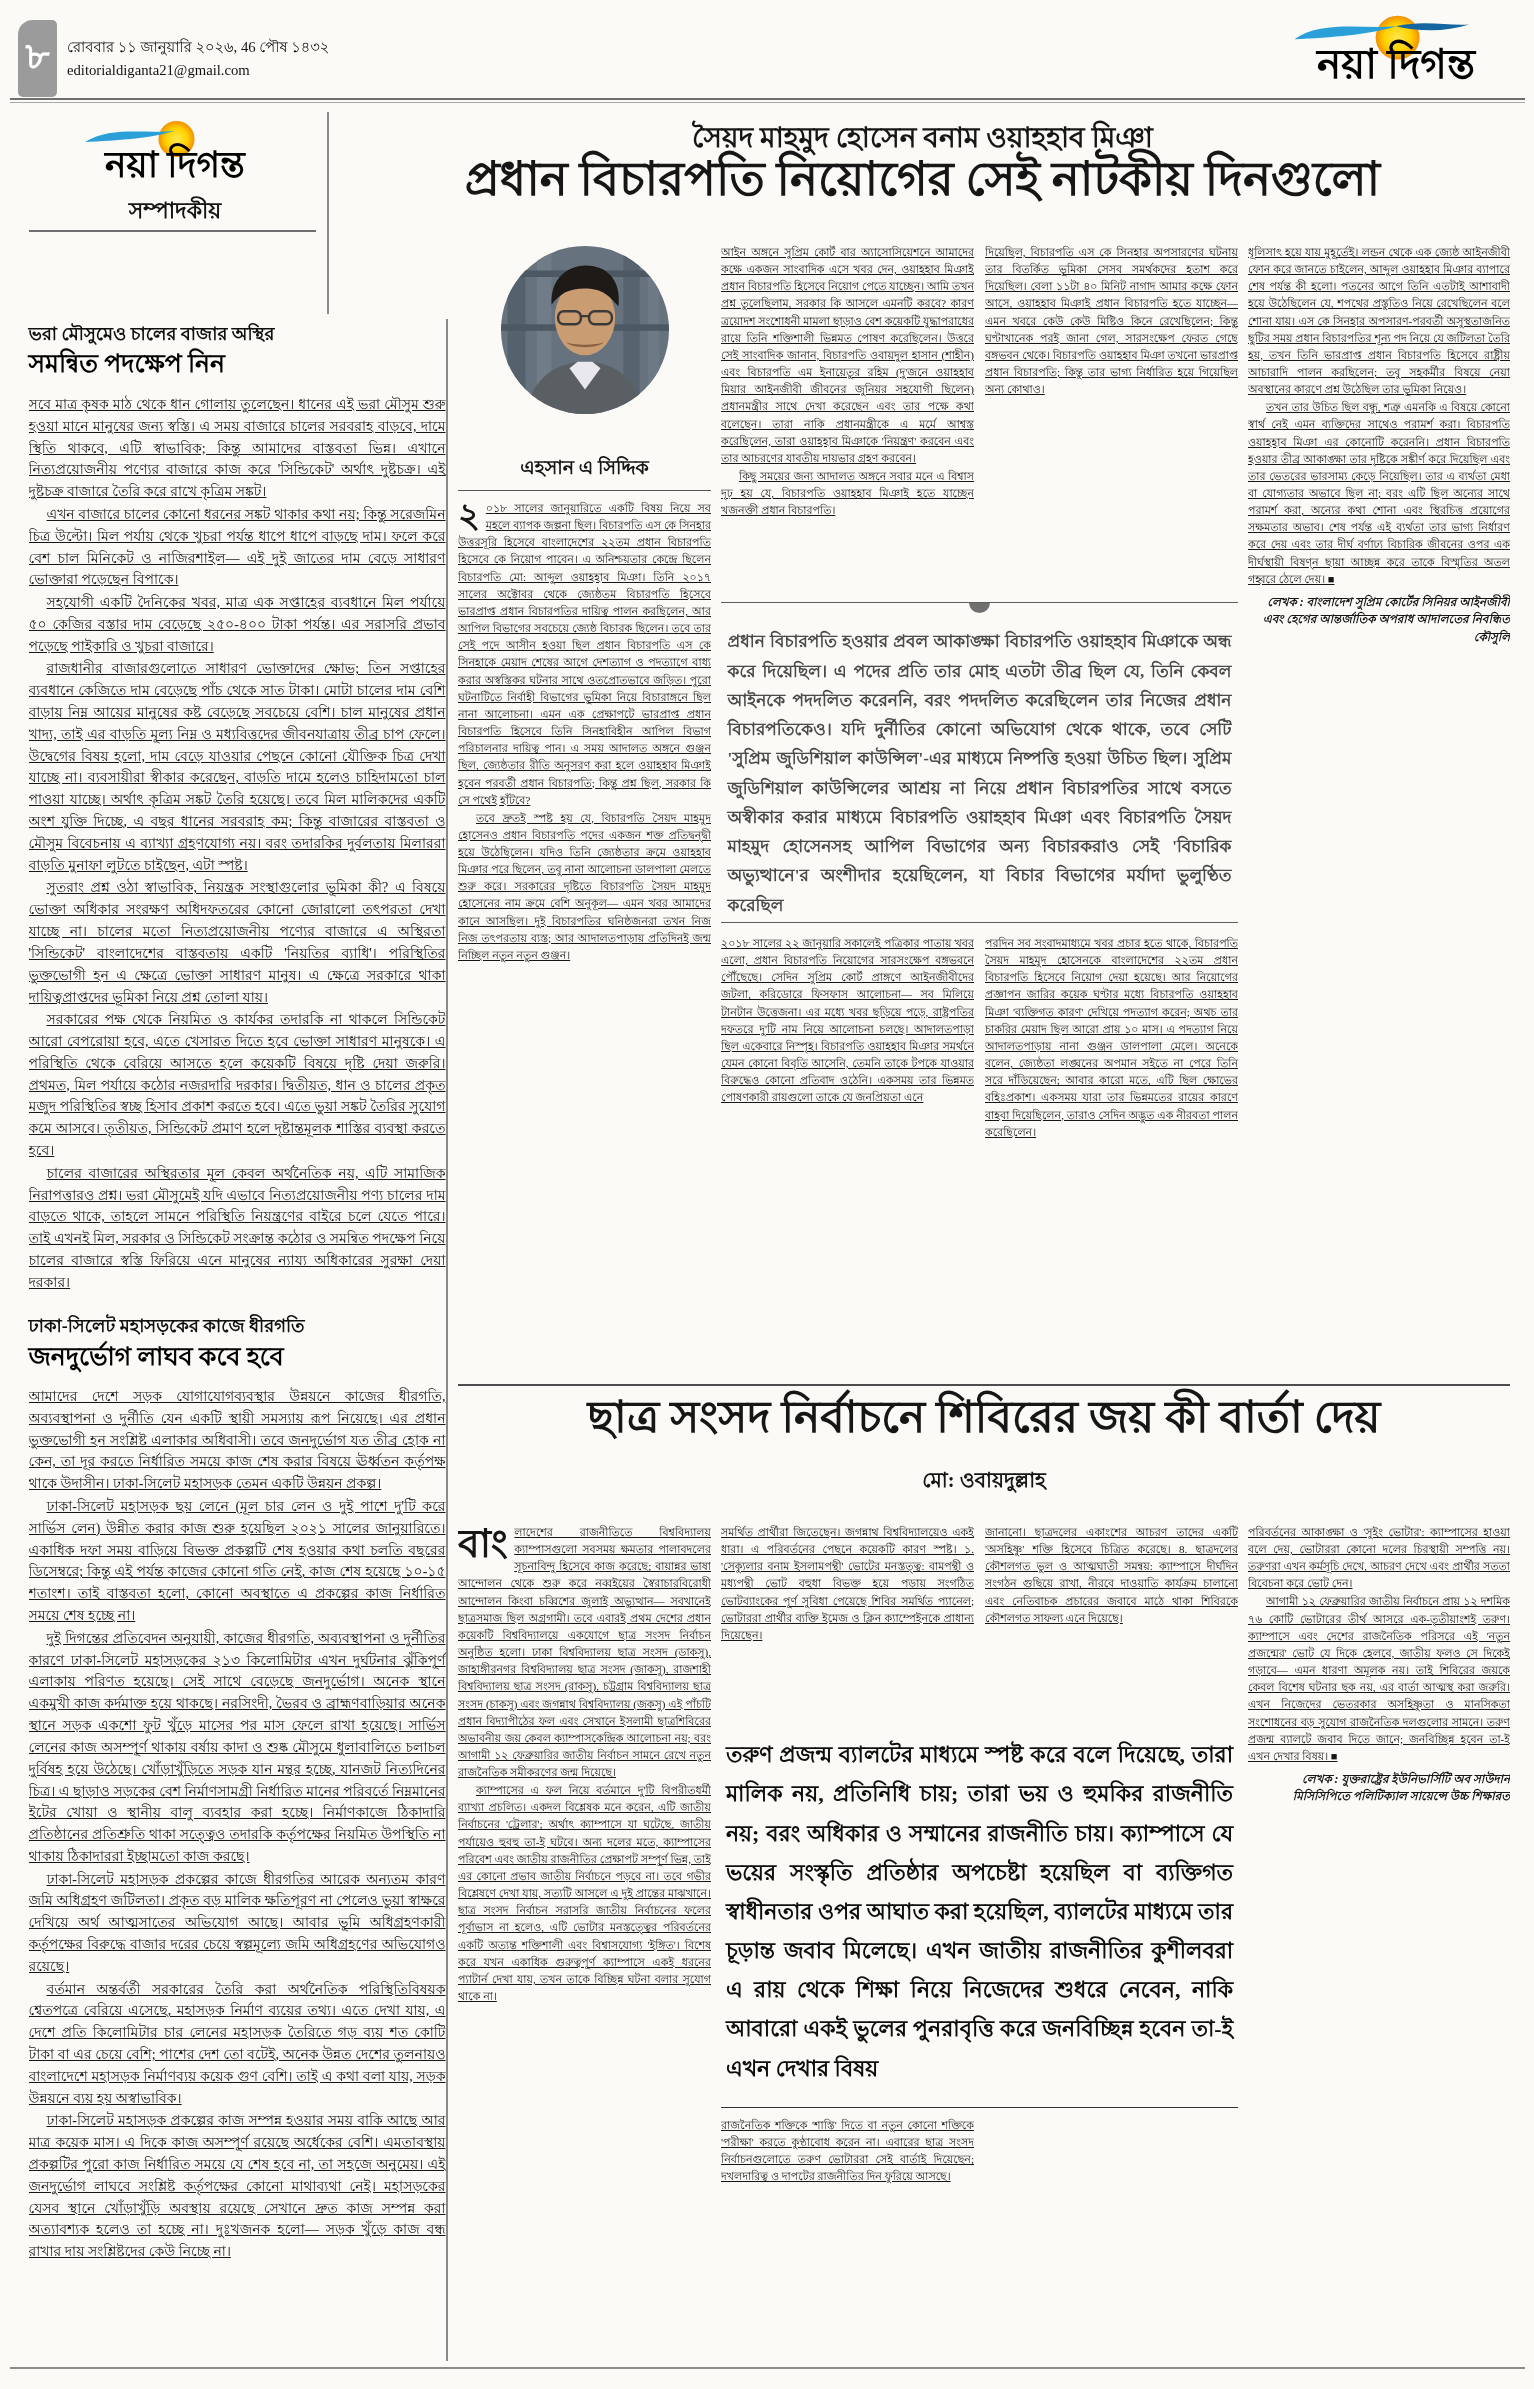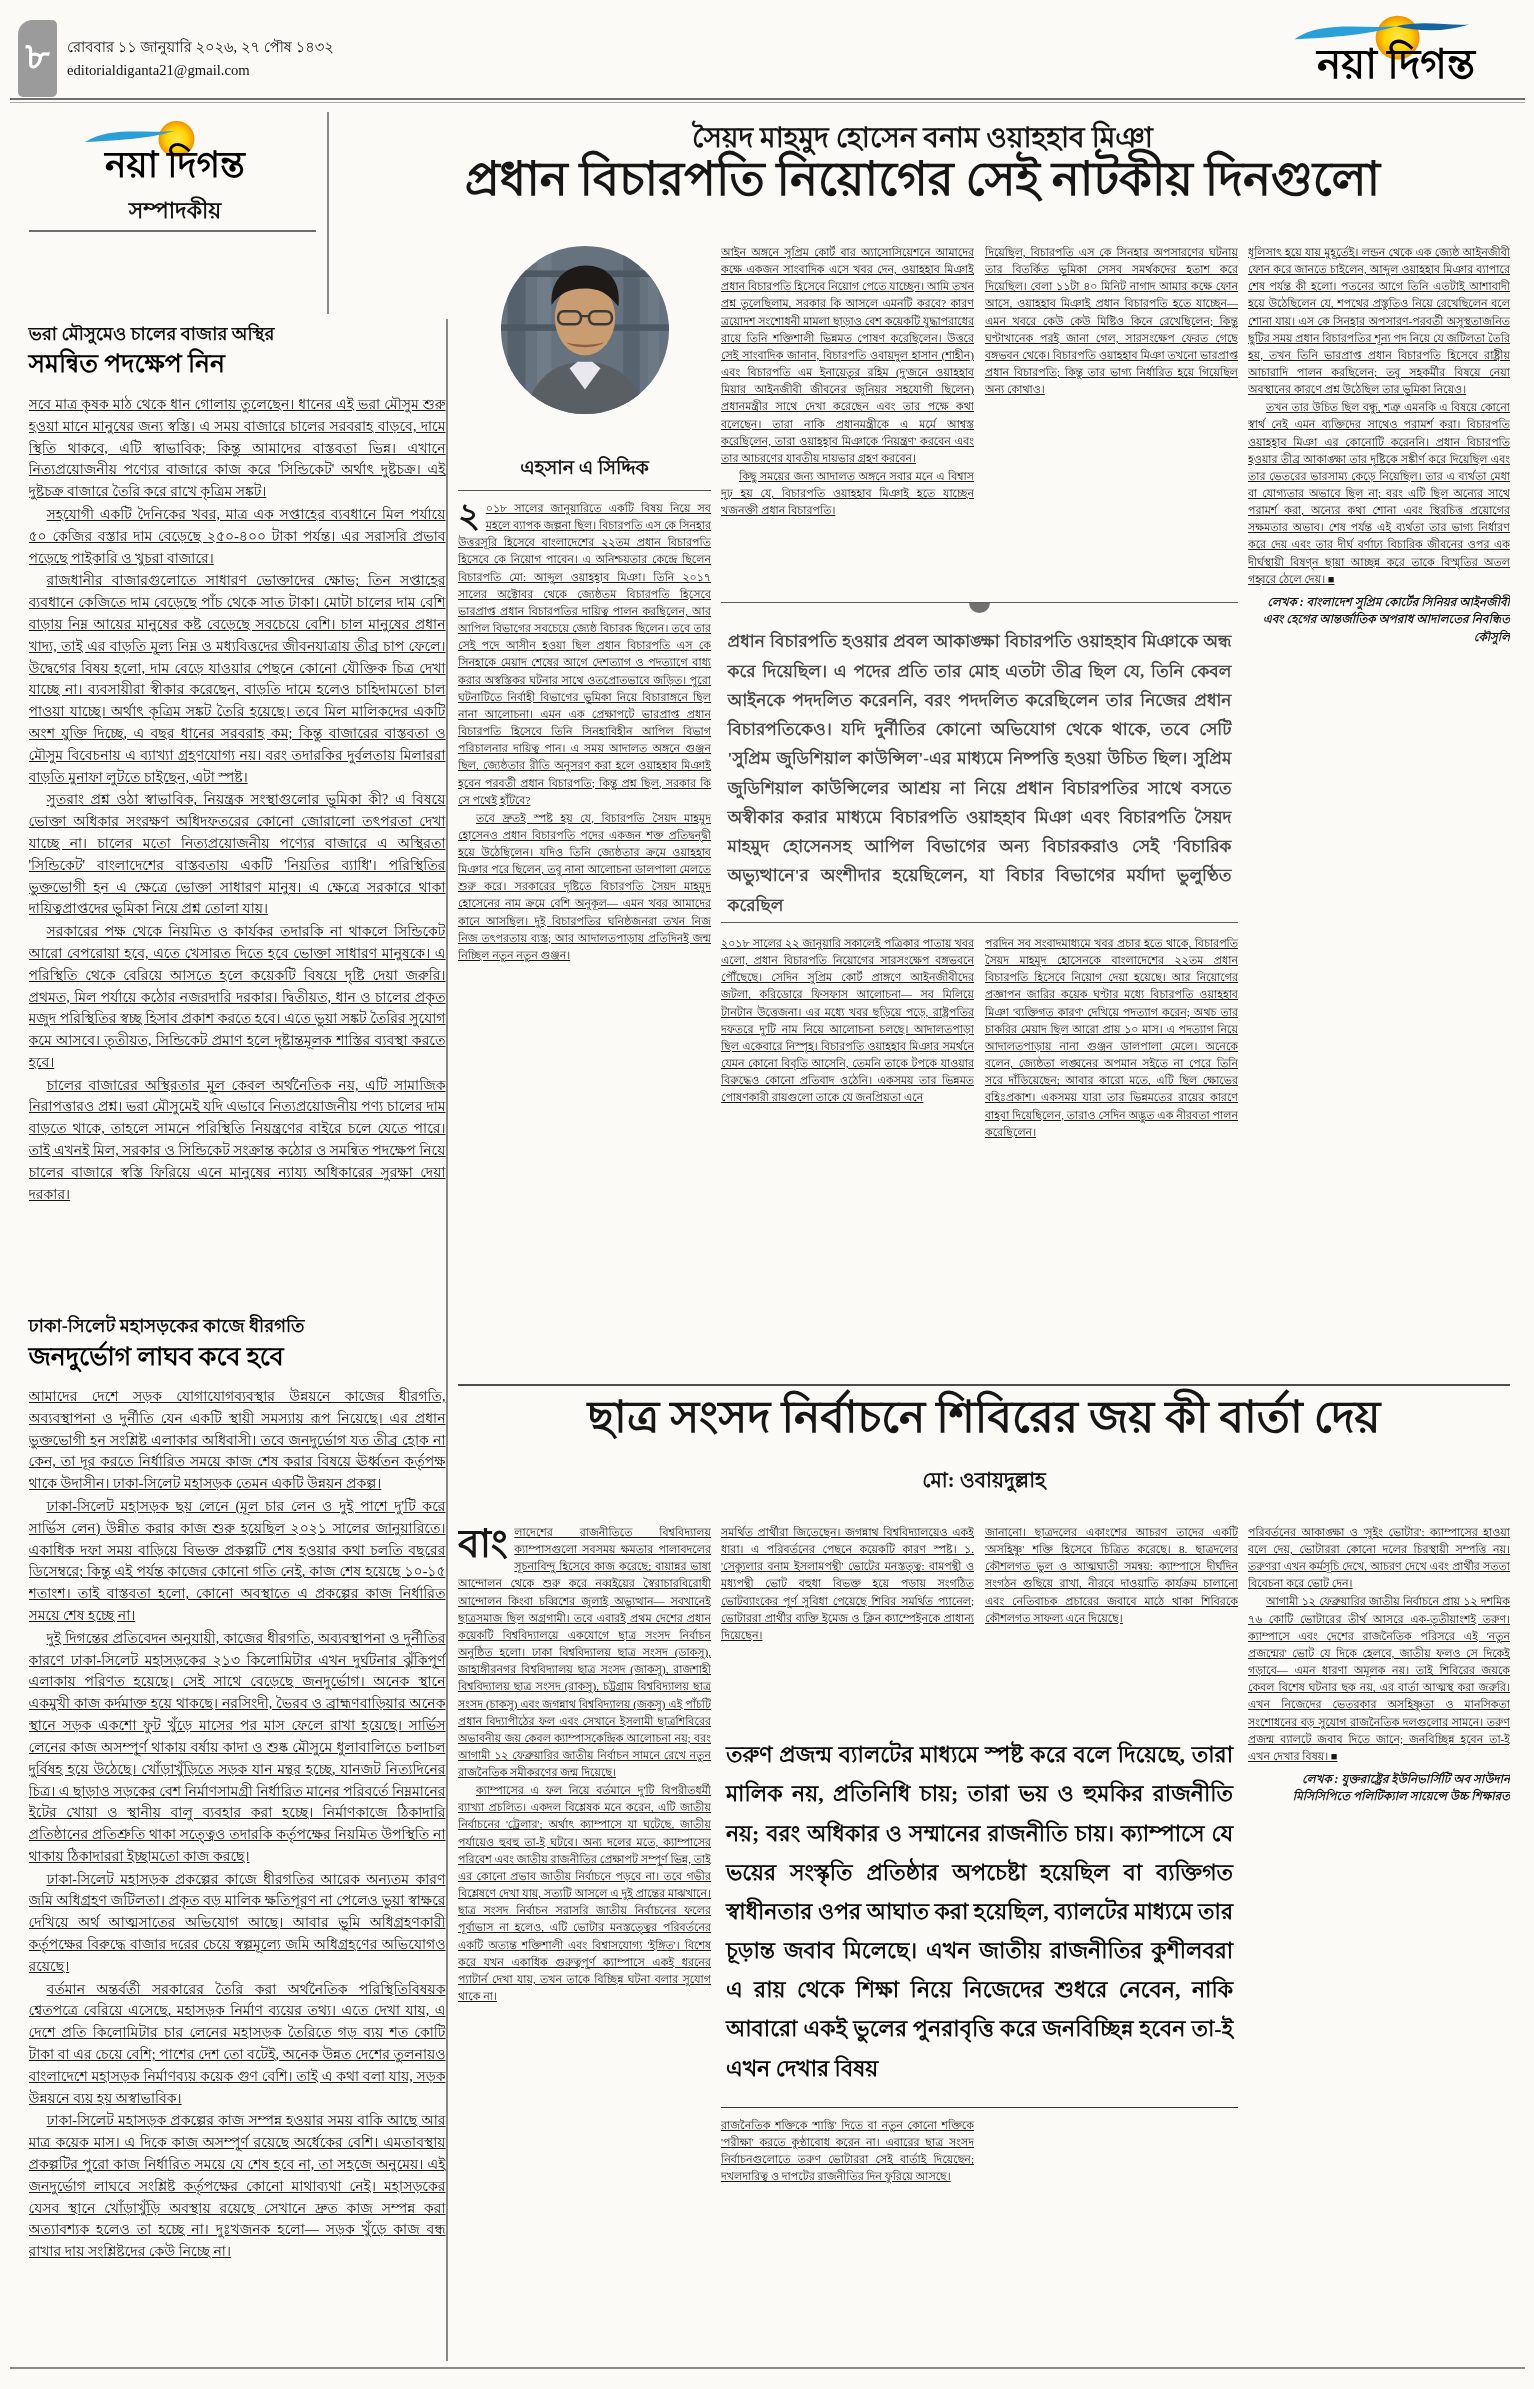--- a/index.html
+++ b/index.html
@@ -78,21 +78,21 @@
 </style>
 </head>
 <body>
 
 <div id="page">
 
   <div class="abs" id="page-badge">
     <span>৮</span>
   </div>
   <div class="abs" id="date-block">
-    <div>রোববার ১১ জানুয়ারি ২০২৬, ২৭ পৌষ ১৪৩২</div>
+    <div>রোববার ১১ জানুয়ারি ২০২৬, 46 পৌষ ১৪৩২</div>
     <div>editorialdiganta21@gmail.com</div>
   </div>
 
   <div class="abs" style="left:1274px; top:4.9px; width:244px; height:88px;">
     <svg width="244" height="88" viewBox="0 0 300 108">
       <defs>
         <radialGradient id="sunG" cx="50%" cy="50%" r="55%">
           <stop offset="0%" stop-color="#ffe84d"></stop>
           <stop offset="55%" stop-color="#ffd200"></stop>
           <stop offset="100%" stop-color="#f07f00"></stop>
@@ -116,20 +116,21 @@
     <div style="font-size:22px; font-weight:bold; margin-top:1.6px;">সম্পাদকীয়</div>
   </div>
   <div class="abs rule" id="masthead-rule"></div>
   <div class="abs vline" id="vdiv-masthead"></div>
   <div class="abs vline" id="vdiv-sidebar"></div>
 
   <div class="abs ed-kicker" style="left:28.5px; top:324px; width:417px;">ভরা মৌসুমেও চালের বাজার অস্থির</div>
   <div class="abs ed-title" style="left:28.5px; top:350px; width:417px;">সমন্বিত পদক্ষেপ নিন</div>
   <div class="abs body-copy" id="ed1-body" style="left:28.5px; top:394px; height:915px;">
       <p>সবে মাত্র কৃষক মাঠ থেকে ধান গোলায় তুলেছেন। ধানের এই ভরা মৌসুম শুরু হওয়া মানে মানুষের জন্য স্বস্তি। এ সময় বাজারে চালের সরবরাহ বাড়বে, দামে স্থিতি থাকবে, এটি স্বাভাবিক; কিন্তু আমাদের বাস্তবতা ভিন্ন। এখানে নিত্যপ্রয়োজনীয় পণ্যের বাজারে কাজ করে 'সিন্ডিকেট' অর্থাৎ দুষ্টচক্র। এই দুষ্টচক্র বাজারে তৈরি করে রাখে কৃত্রিম সঙ্কট।</p>
+      <p>এখন বাজারে চালের কোনো ধরনের সঙ্কট থাকার কথা নয়; কিন্তু সরেজমিন চিত্র উল্টো। মিল পর্যায় থেকে খুচরা পর্যন্ত ধাপে ধাপে বাড়ছে দাম। ফলে করে বেশ চাল মিনিকেট ও নাজিরশাইল— এই দুই জাতের দাম বেড়ে সাধারণ ভোক্তারা পড়েছেন বিপাকে।</p>
       <p>সহযোগী একটি দৈনিকের খবর, মাত্র এক সপ্তাহের ব্যবধানে মিল পর্যায়ে ৫০ কেজির বস্তার দাম বেড়েছে ২৫০-৪০০ টাকা পর্যন্ত। এর সরাসরি প্রভাব পড়েছে পাইকারি ও খুচরা বাজারে।</p>
       <p>রাজধানীর বাজারগুলোতে সাধারণ ভোক্তাদের ক্ষোভ; তিন সপ্তাহের ব্যবধানে কেজিতে দাম বেড়েছে পাঁচ থেকে সাত টাকা। মোটা চালের দাম বেশি বাড়ায় নিম্ন আয়ের মানুষের কষ্ট বেড়েছে সবচেয়ে বেশি। চাল মানুষের প্রধান খাদ্য, তাই এর বাড়তি মূল্য নিম্ন ও মধ্যবিত্তদের জীবনযাত্রায় তীব্র চাপ ফেলে। উদ্বেগের বিষয় হলো, দাম বেড়ে যাওয়ার পেছনে কোনো যৌক্তিক চিত্র দেখা যাচ্ছে না। ব্যবসায়ীরা স্বীকার করেছেন, বাড়তি দামে হলেও চাহিদামতো চাল পাওয়া যাচ্ছে। অর্থাৎ কৃত্রিম সঙ্কট তৈরি হয়েছে। তবে মিল মালিকদের একটি অংশ যুক্তি দিচ্ছে, এ বছর ধানের সরবরাহ কম; কিন্তু বাজারের বাস্তবতা ও মৌসুম বিবেচনায় এ ব্যাখ্যা গ্রহণযোগ্য নয়। বরং তদারকির দুর্বলতায় মিলাররা বাড়তি মুনাফা লুটতে চাইছেন, এটা স্পষ্ট।</p>
       <p>সুতরাং প্রশ্ন ওঠা স্বাভাবিক, নিয়ন্ত্রক সংস্থাগুলোর ভূমিকা কী? এ বিষয়ে ভোক্তা অধিকার সংরক্ষণ অধিদফতরের কোনো জোরালো তৎপরতা দেখা যাচ্ছে না। চালের মতো নিত্যপ্রয়োজনীয় পণ্যের বাজারে এ অস্থিরতা 'সিন্ডিকেট' বাংলাদেশের বাস্তবতায় একটি 'নিয়তির ব্যাধি'। পরিস্থিতির ভুক্তভোগী হন এ ক্ষেত্রে ভোক্তা সাধারণ মানুষ। এ ক্ষেত্রে সরকারে থাকা দায়িত্বপ্রাপ্তদের ভূমিকা নিয়ে প্রশ্ন তোলা যায়।</p>
       <p>সরকারের পক্ষ থেকে নিয়মিত ও কার্যকর তদারকি না থাকলে সিন্ডিকেট আরো বেপরোয়া হবে, এতে খেসারত দিতে হবে ভোক্তা সাধারণ মানুষকে। এ পরিস্থিতি থেকে বেরিয়ে আসতে হলে কয়েকটি বিষয়ে দৃষ্টি দেয়া জরুরি। প্রথমত, মিল পর্যায়ে কঠোর নজরদারি দরকার। দ্বিতীয়ত, ধান ও চালের প্রকৃত মজুদ পরিস্থিতির স্বচ্ছ হিসাব প্রকাশ করতে হবে। এতে ভুয়া সঙ্কট তৈরির সুযোগ কমে আসবে। তৃতীয়ত, সিন্ডিকেট প্রমাণ হলে দৃষ্টান্তমূলক শাস্তির ব্যবস্থা করতে হবে।</p>
       <p>চালের বাজারের অস্থিরতার মূল কেবল অর্থনৈতিক নয়, এটি সামাজিক নিরাপত্তারও প্রশ্ন। ভরা মৌসুমেই যদি এভাবে নিত্যপ্রয়োজনীয় পণ্য চালের দাম বাড়তে থাকে, তাহলে সামনে পরিস্থিতি নিয়ন্ত্রণের বাইরে চলে যেতে পারে। তাই এখনই মিল, সরকার ও সিন্ডিকেট সংক্রান্ত কঠোর ও সমন্বিত পদক্ষেপ নিয়ে চালের বাজারে স্বস্তি ফিরিয়ে এনে মানুষের ন্যায্য অধিকারের সুরক্ষা দেয়া দরকার।</p>
     </div>
 
   <div class="abs ed-kicker" style="left:28.5px; top:1316px; width:417px;">ঢাকা-সিলেট মহাসড়কের কাজে ধীরগতি</div>
   <div class="abs ed-title" style="left:28.5px; top:1343px; width:417px;">জনদুর্ভোগ লাঘব কবে হবে</div>
   <div class="abs body-copy" id="ed2-body" style="left:28.5px; top:1386px; height:975px;">

